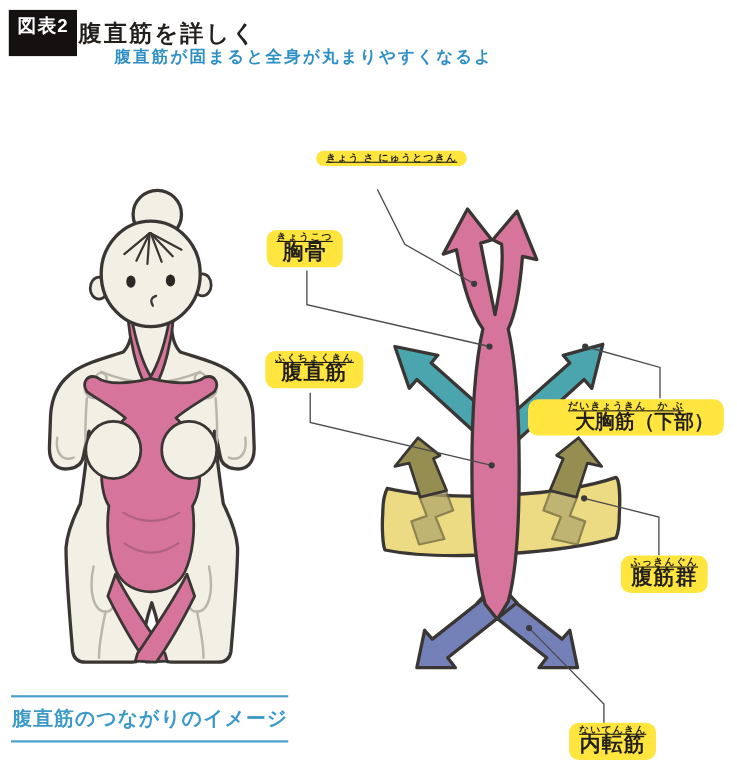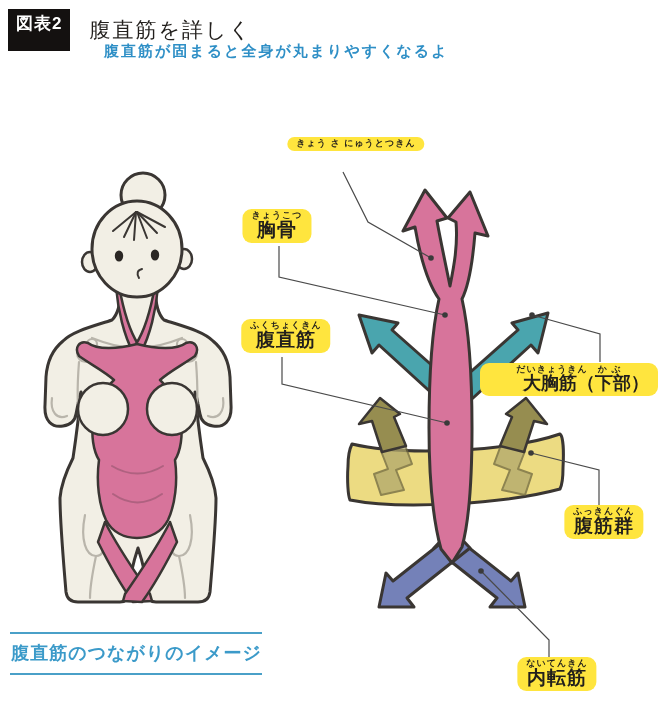--- a/index.html
+++ b/index.html
@@ -10,32 +10,32 @@
     --tag-bg:#141110; --text-dark:#221f1c;
   }
   *{margin:0;padding:0;box-sizing:border-box;}
   html,body{background:#fff;}
   body{font-family:"Liberation Sans","DejaVu Sans",sans-serif;}
   .page{position:relative;width:670px;height:706px;background:#fff;overflow:hidden;}
 
   .header{position:absolute;left:8px;top:9px;display:flex;align-items:center;}
   .fig-tag{background:var(--tag-bg);color:#fff;font-size:17px;font-weight:bold;
     padding:3px 8px 16px;letter-spacing:1px;}
-  .fig-title{color:var(--text-dark);font-size:21px;font-weight:normal;margin-left:19px;
+  .fig-title{color:var(--text-dark);font-size:21px;font-weight:bold;margin-left:1px;
     letter-spacing:2px;}
   .subtitle{position:absolute;left:104px;top:42px;color:var(--title-blue);
     font-size:15px;font-weight:bold;letter-spacing:2px;white-space:nowrap;}
 
   svg.art{position:absolute;left:0;top:0;pointer-events:none;}
 
   .m-label{position:absolute;transform:translateX(-50%);background:var(--label-yellow);
     border-radius:9px;padding:2px 9px 3px;text-align:center;line-height:1.05;
     white-space:nowrap;z-index:5;}
   .m-label .furi{display:block;font-size:9px;font-weight:bold;color:var(--text-dark);
-    letter-spacing:1px;}
+    letter-spacing:1px;text-decoration:underline;}
   .m-label .kanji{display:block;font-size:19px;font-weight:bold;color:var(--text-dark);
     letter-spacing:1px;}
   .m-label.small .kanji{font-size:18px;letter-spacing:0;margin-left:34px;}
 
   .caption{position:absolute;left:10px;top:632px;width:252px;text-align:right;
     border-top:2px solid var(--caption-blue);border-bottom:2px solid var(--caption-blue);
     padding:7px 0 8px;color:#3b9ac9;font-size:18px;font-weight:bold;letter-spacing:1px;}
 
   
   .pink{fill:var(--muscle-pink);stroke:var(--outline);stroke-width:3;stroke-linejoin:round;}

